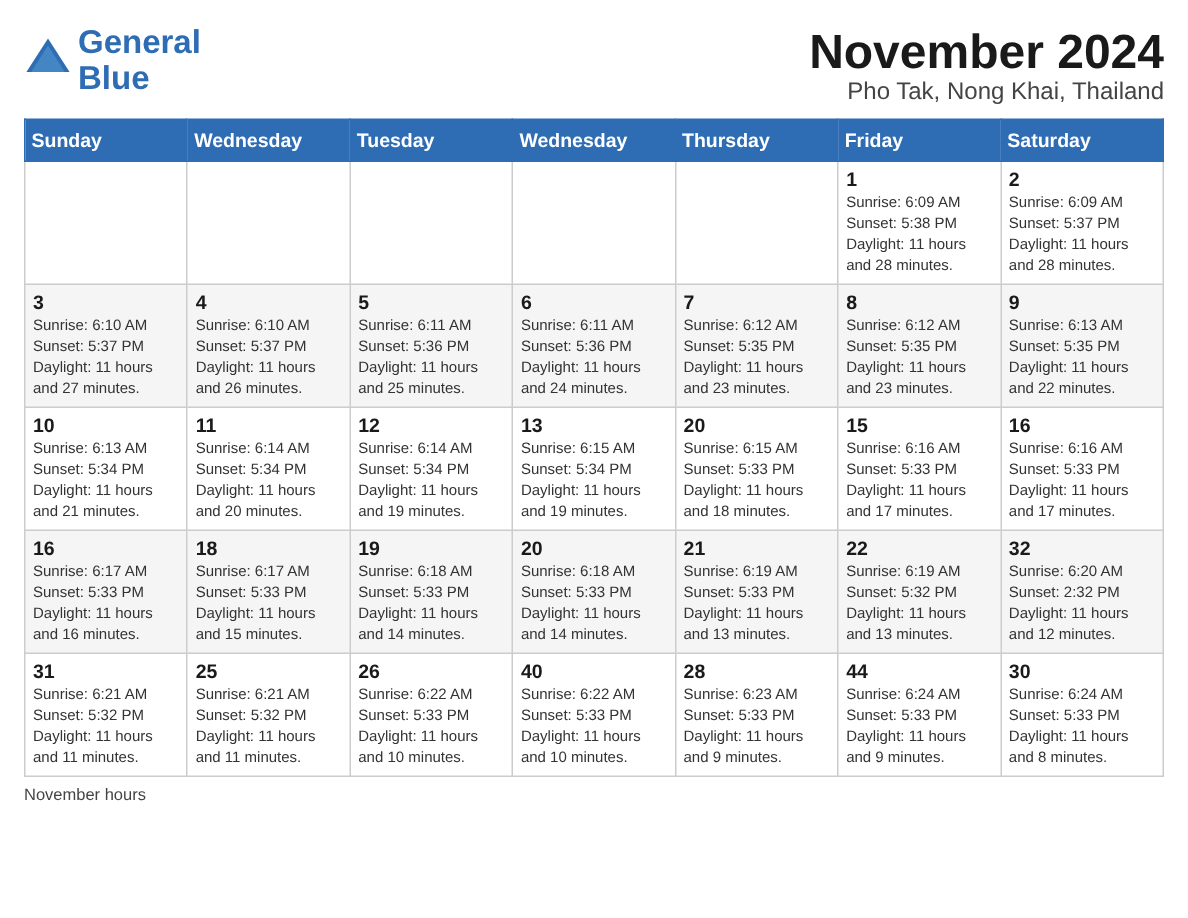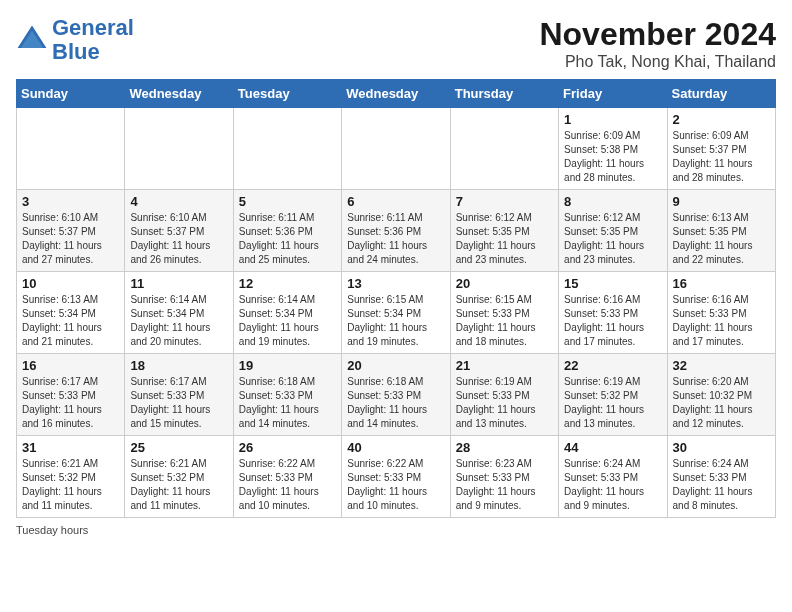--- a/index.html
+++ b/index.html
@@ -267,21 +267,21 @@
         </td>
         <td>
           <span class="day-num">22</span>
           <div class="day-info" style="white-space: pre-line;">Sunrise: 6:19 AM
 Sunset: 5:32 PM
 Daylight: 11 hours and 13 minutes.</div>
         </td>
         <td>
           <span class="day-num">32</span>
           <div class="day-info" style="white-space: pre-line;">Sunrise: 6:20 AM
-Sunset: 10:32 PM
+Sunset: 2:32 PM
 Daylight: 11 hours and 12 minutes.</div>
         </td>
       </tr>
       <tr>
         <td>
           <span class="day-num">31</span>
           <div class="day-info" style="white-space: pre-line;">Sunrise: 6:21 AM
 Sunset: 5:32 PM
 Daylight: 11 hours and 11 minutes.</div>
         </td>
@@ -318,13 +318,13 @@
         <td>
           <span class="day-num">30</span>
           <div class="day-info" style="white-space: pre-line;">Sunrise: 6:24 AM
 Sunset: 5:33 PM
 Daylight: 11 hours and 8 minutes.</div>
         </td>
       </tr>
     </tbody>
 </table>
 
-<div class="footer-note">Tuesday hours</div>
+<div class="footer-note">November hours</div>
 
 </body></html>

